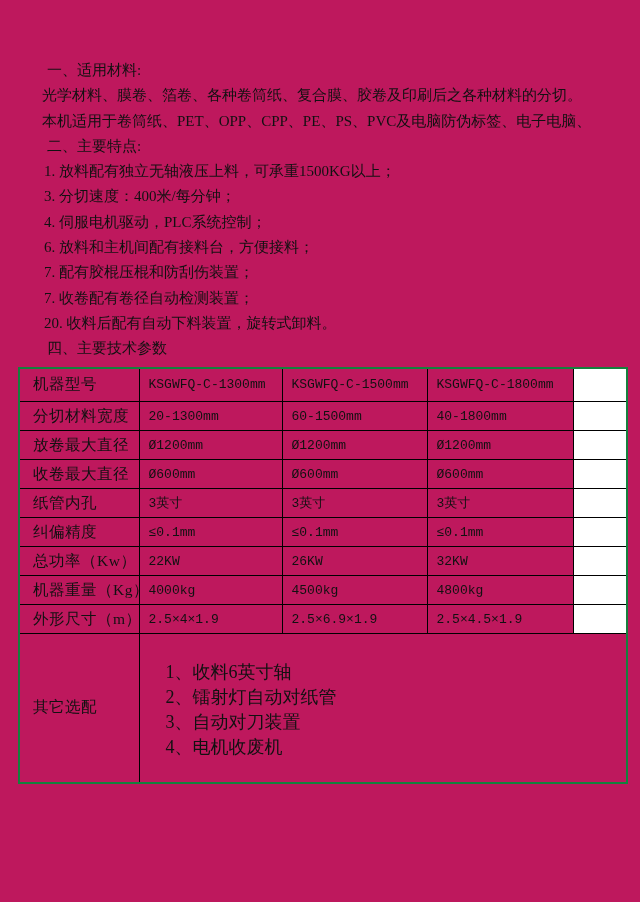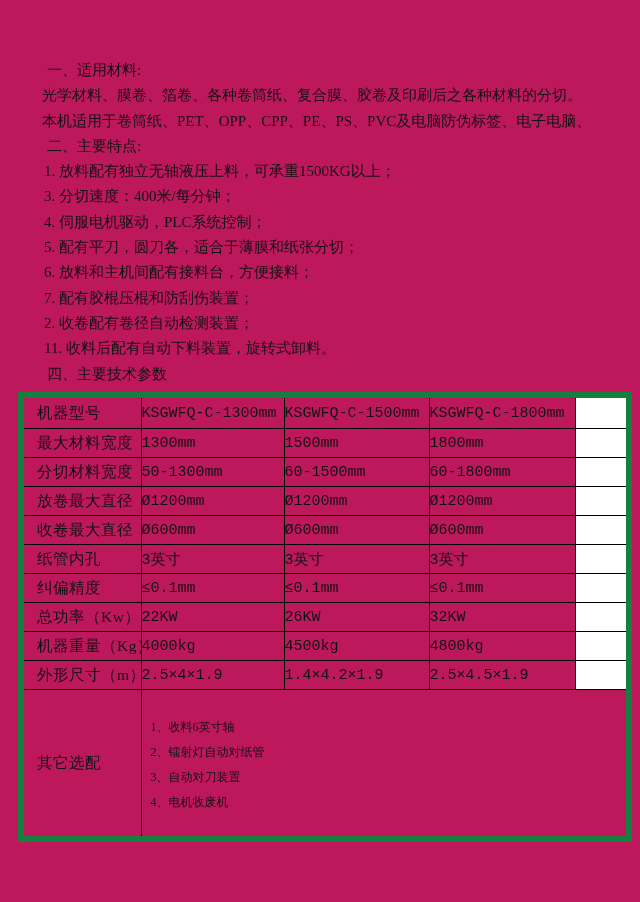--- a/index.html
+++ b/index.html
@@ -23,102 +23,95 @@
   }
   .text-block p { margin: 0; white-space: nowrap; }
   .heading { padding-left: 5px; }
   .feature { padding-left: 2px; }
   table.spec-table {
     margin-left: 18px;
     margin-top: 5px;
     width: 608px;
     border-collapse: collapse;
     table-layout: fixed;
-    border: 6px solid #15803d;
+    border: 2px solid #15803d;
   }
   table.spec-table td {
     border: 1px solid #000000;
     vertical-align: middle;
     overflow: hidden;
     white-space: nowrap;
   }
   td.label-cell {
     padding-left: 13px;
     font-size: 15.5px;
     letter-spacing: 0.5px;
     color: #111111;
   }
   td.value-cell, td.span-cell {
-    font-size: 15px;
+    padding-left: 9px;
+    font-size: 13px;
     font-family: "Liberation Mono", "DejaVu Sans Mono", monospace;
     color: #111111;
     margin-left: 8px;
   }
   tr.row-header { height: 34px; }
   tr.row-std { height: 29px; }
   tr.row-big { height: 149px; }
   td.options-cell {
-    padding-left: 9px;
+    padding-left: 26px;
     padding-top: 4px;
     vertical-align: middle;
-    font-size: 12px;
+    font-size: 18px;
     white-space: nowrap;
   }
   td.options-cell div { line-height: 25px; }
   td.empty-cell { background: #ffffff; }
 </style>
 </head>
 <body>
 
 <div class="page">
 
   <div class="text-block">
     <p class="heading">一、适用材料:</p>
     <p>光学材料、膜卷、箔卷、各种卷筒纸、复合膜、胶卷及印刷后之各种材料的分切。</p>
     <p>本机适用于卷筒纸、PET、OPP、CPP、PE、PS、PVC及电脑防伪标签、电子电脑、</p>
     <p class="heading">二、主要特点:</p>
     <p class="feature">1. 放料配有独立无轴液压上料，可承重1500KG以上；</p>
     <p class="feature">3. 分切速度：400米/每分钟；</p>
     <p class="feature">4. 伺服电机驱动，PLC系统控制；</p>
-    <p class="feature">5. 配有平刀，圆刀各，适合于薄膜和纸张分切；</p>
     <p class="feature">6. 放料和主机间配有接料台，方便接料；</p>
     <p class="feature">7. 配有胶棍压棍和防刮伤装置；</p>
-    <p class="feature">2. 收卷配有卷径自动检测装置；</p>
-    <p class="feature">11. 收料后配有自动下料装置，旋转式卸料。</p>
+    <p class="feature">7. 收卷配有卷径自动检测装置；</p>
+    <p class="feature">20. 收料后配有自动下料装置，旋转式卸料。</p>
     <p class="heading">四、主要技术参数</p>
   </div>
 
   <table class="spec-table">
     <colgroup>
       <col style="width:120px">
         <col style="width:143px">
         <col style="width:145px">
         <col style="width:146px">
         <col style="width:54px">
     </colgroup>
     <tbody>
       <tr class="row-header">
         <td class="label-cell">机器型号</td>
         <td class="value-cell">KSGWFQ-C-1300mm</td>
         <td class="value-cell">KSGWFQ-C-1500mm</td>
         <td class="value-cell">KSGWFQ-C-1800mm</td>
         <td class="empty-cell"></td>
       </tr>
       <tr class="row-std">
-        <td class="label-cell">最大材料宽度</td>
-        <td class="value-cell">1300mm</td>
-        <td class="value-cell">1500mm</td>
-        <td class="value-cell">1800mm</td>
-        <td class="empty-cell"></td>
-      </tr>
-      <tr class="row-std">
         <td class="label-cell">分切材料宽度</td>
-        <td class="value-cell">50-1300mm</td>
+        <td class="value-cell">20-1300mm</td>
         <td class="value-cell">60-1500mm</td>
-        <td class="value-cell">60-1800mm</td>
+        <td class="value-cell">40-1800mm</td>
         <td class="empty-cell"></td>
       </tr>
       <tr class="row-std">
         <td class="label-cell">放卷最大直径</td>
         <td class="value-cell">Ø1200mm</td>
         <td class="value-cell">Ø1200mm</td>
         <td class="value-cell">Ø1200mm</td>
         <td class="empty-cell"></td>
       </tr>
       <tr class="row-std">
@@ -152,21 +145,21 @@
       <tr class="row-std">
         <td class="label-cell">机器重量（Kg）</td>
         <td class="value-cell">4000kg</td>
         <td class="value-cell">4500kg</td>
         <td class="value-cell">4800kg</td>
         <td class="empty-cell"></td>
       </tr>
       <tr class="row-std">
         <td class="label-cell">外形尺寸（m）</td>
         <td class="value-cell">2.5×4×1.9</td>
-        <td class="value-cell">1.4×4.2×1.9</td>
+        <td class="value-cell">2.5×6.9×1.9</td>
         <td class="value-cell">2.5×4.5×1.9</td>
         <td class="empty-cell"></td>
       </tr>
       <tr class="row-big">
         <td class="label-cell">其它选配</td>
         <td class="options-cell" colspan="4">
           <div>1、收料6英寸轴</div>
           <div>2、镭射灯自动对纸管</div>
           <div>3、自动对刀装置</div>
           <div>4、电机收废机</div>

